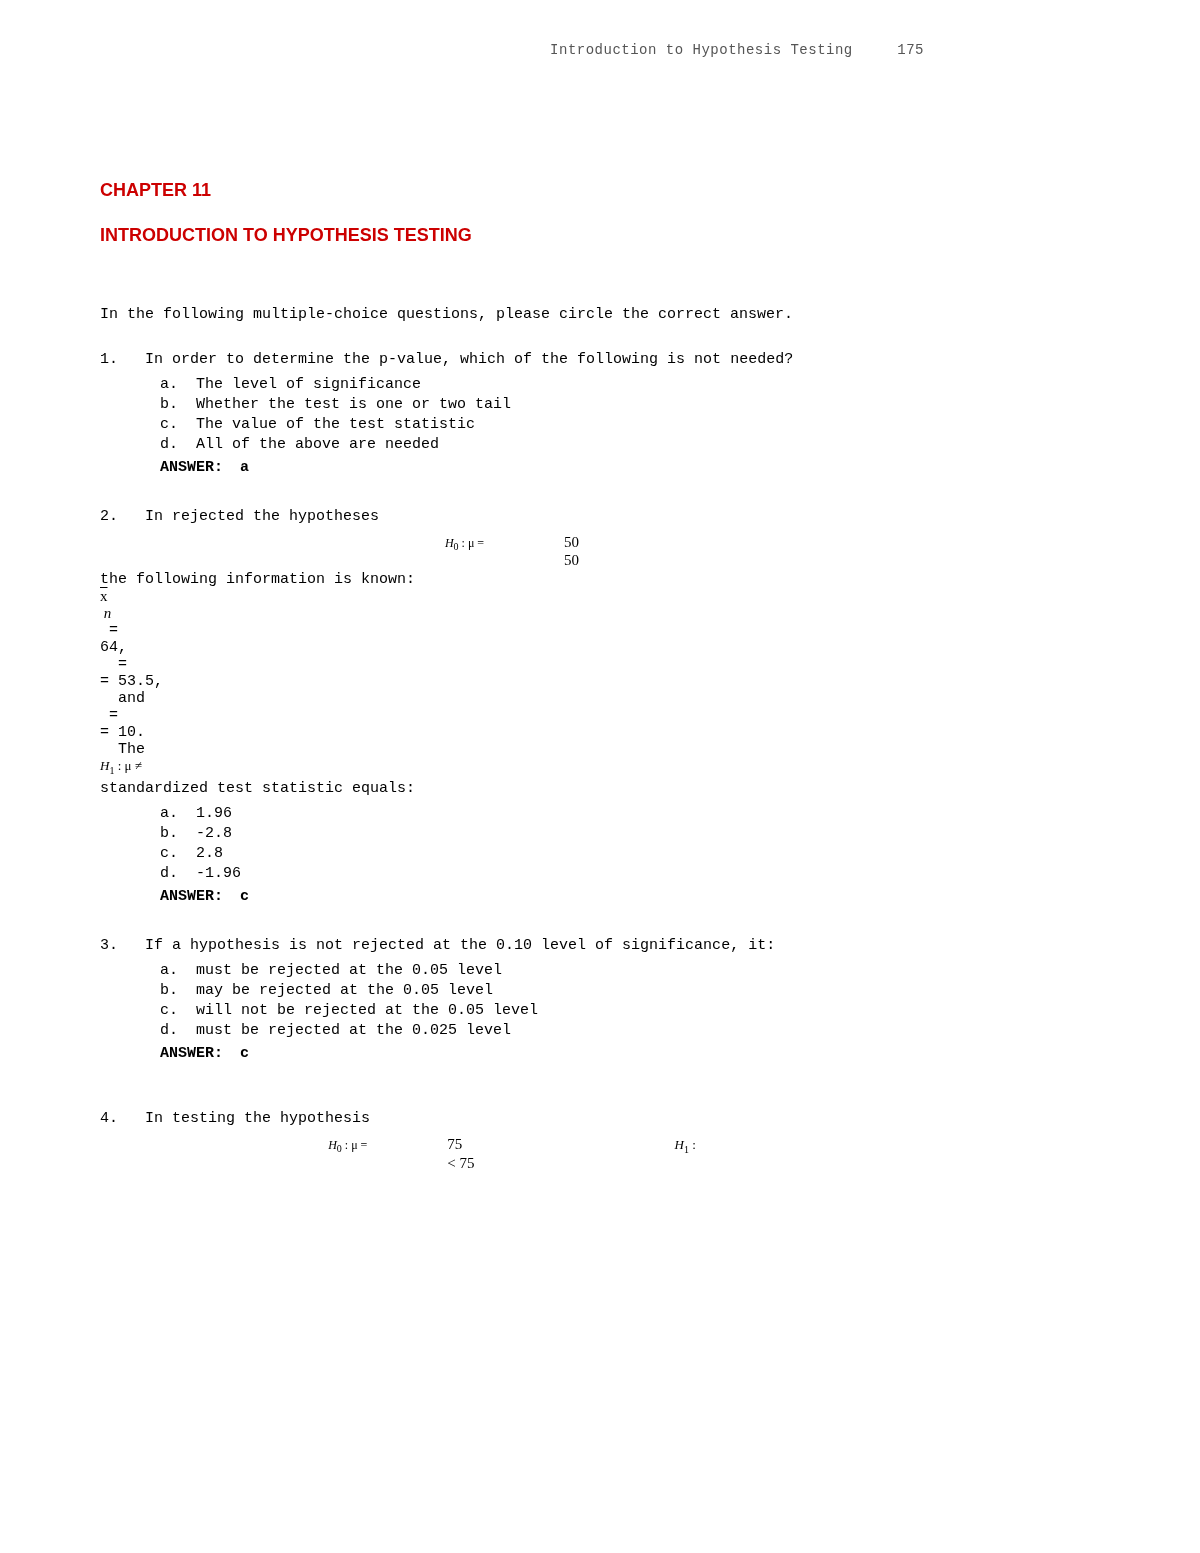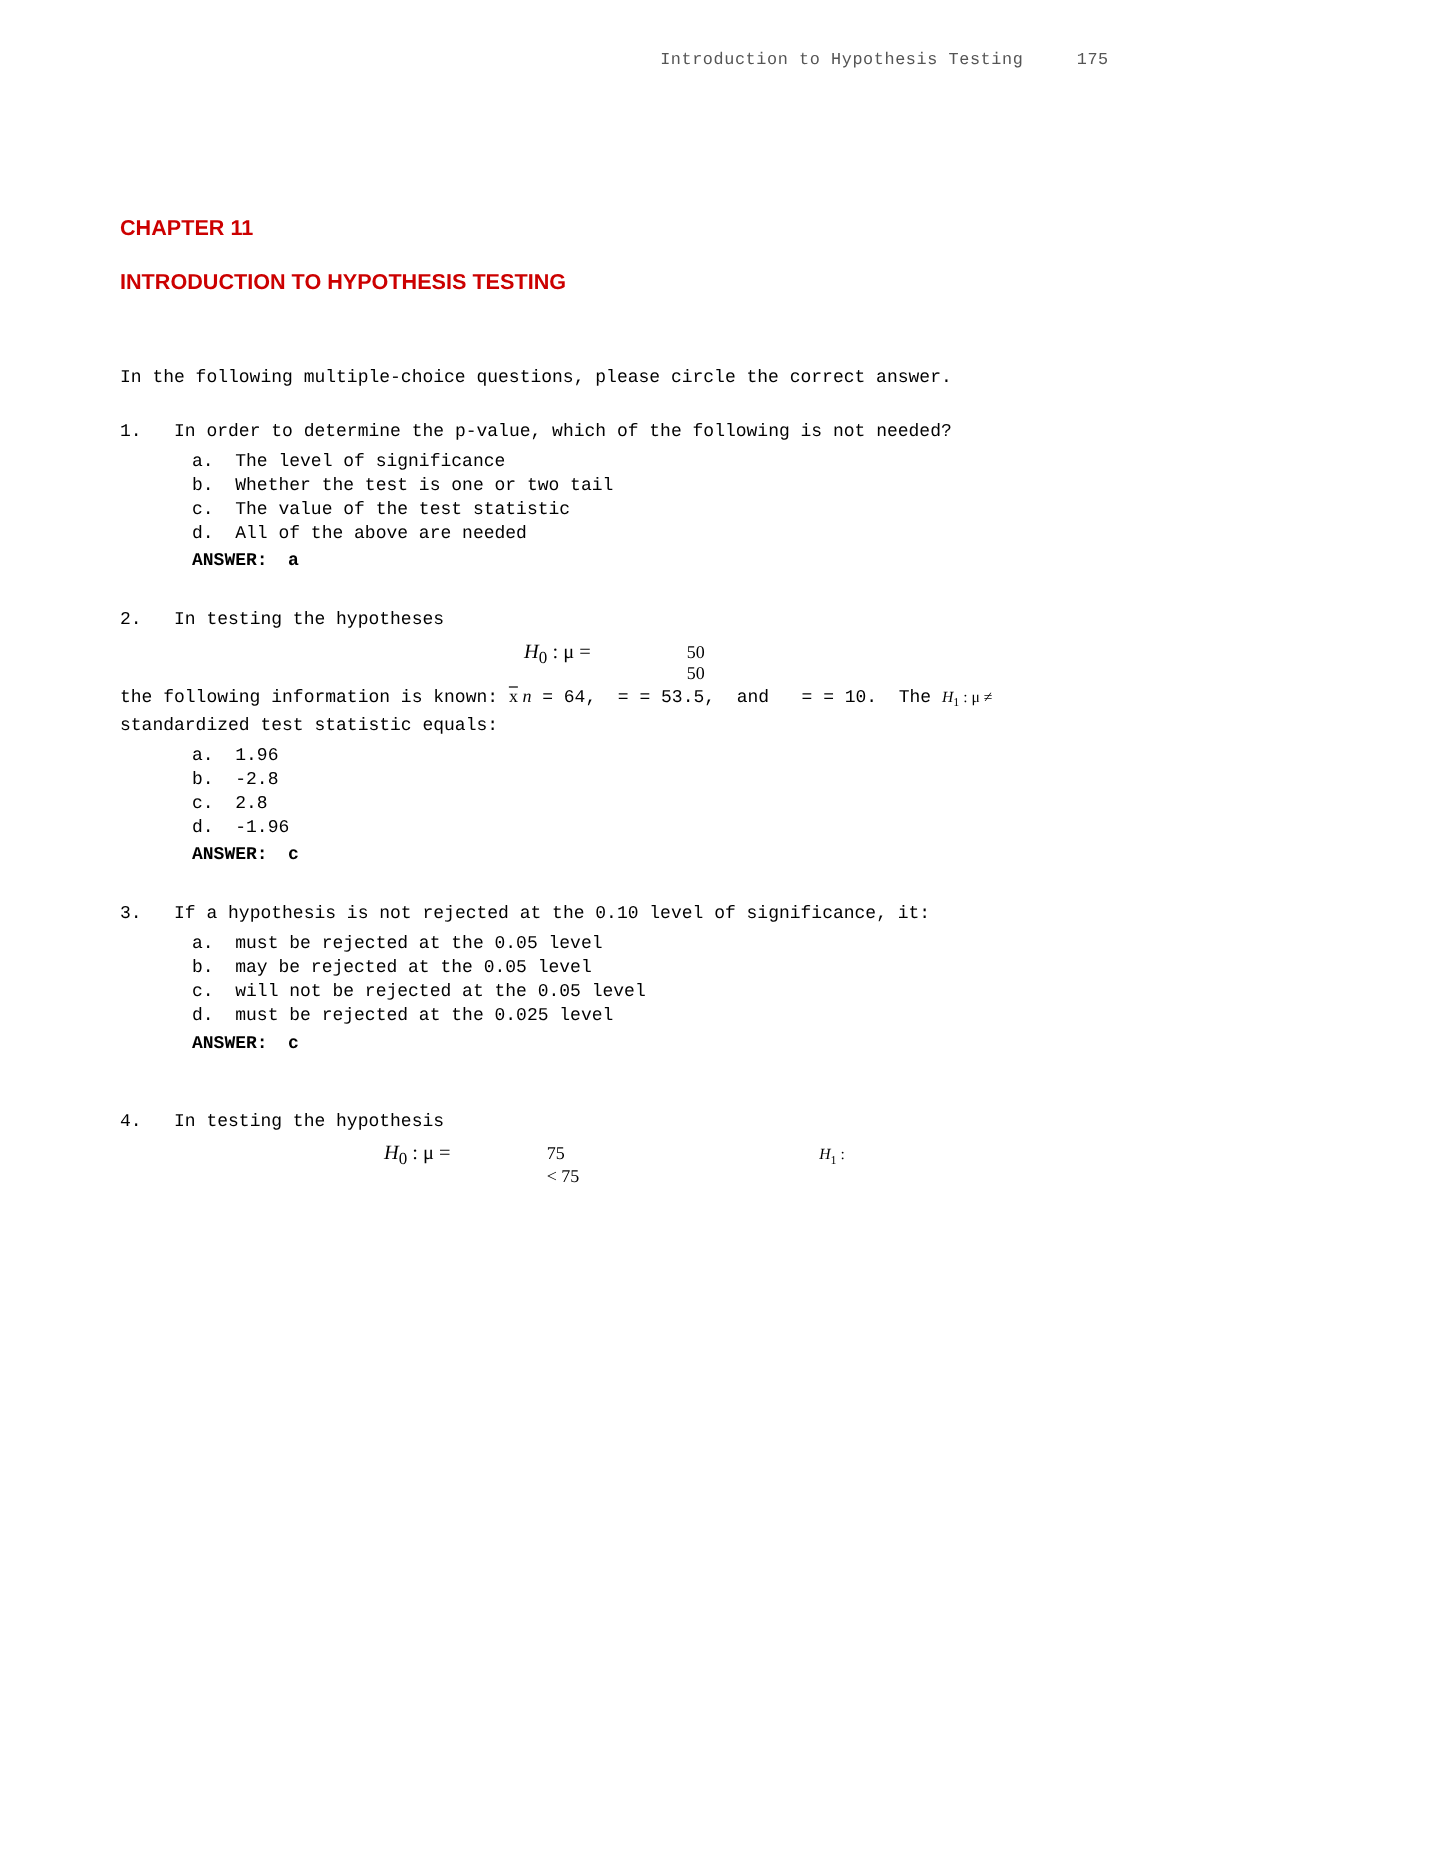--- a/index.html
+++ b/index.html
@@ -97,21 +97,21 @@
       font-weight: bold;
     }
 
     .answer-value {
       font-weight: bold;
       margin-left: 8px;
     }
 
     .math-inline {
       font-family: "Times New Roman", Times, serif;
-      font-size: 17px;
+      font-size: 12px;
     }
 
     .q2-hypotheses {
       display: flex;
       flex-direction: column;
       align-items: center;
       margin: 8px 0 2px 0;
     }
 
     .q2-h0-row {
@@ -213,36 +213,36 @@
     <div class="answer-line">
       <span class="answer-label">ANSWER:</span>
       <span class="answer-value">a</span>
     </div>
   </div>
 
   <div class="question-block">
     <div class="question-text">
       <span>2.</span>
       &nbsp;
-      <span>In testing the hypotheses</span>
+      <span>In rejected the hypotheses</span>
     </div>
 
     <div class="q2-hypotheses">
       <div class="q2-h0-row">
         <span class="math-inline">
           <i>H</i><sub>0</sub> : μ =
         </span>
         <div class="q2-h0-50-col">
           <span>50</span>
           <span>50</span>
         </div>
       </div>
     </div>
 
-    <div style="display:flex; align-items:baseline; flex-wrap:wrap; margin-bottom:4px; font-family:'Courier New',monospace; font-size:15px;">
+    <div style="display:flex; align-items:baseline; flex-wrap:wrap; margin-bottom:4px; font-family:'Courier New',monospace; font-size:15px;flex-direction:column;">
       <span>the following information is known:&nbsp;</span>
       <span class="overbar" style="font-family:'Times New Roman',serif;">x</span>
       <span style="font-family:'Times New Roman',serif; font-style:italic;">&nbsp;n</span>
       <span>&nbsp;=&nbsp;</span>
       <span>64,</span>
       <span>&nbsp;&nbsp;=&nbsp;</span>
       <span>= 53.5,</span>
       <span>&nbsp;&nbsp;<span>and</span>&nbsp;&nbsp;</span>
       <span>&nbsp;=&nbsp;</span>
       <span>= 10.</span>

